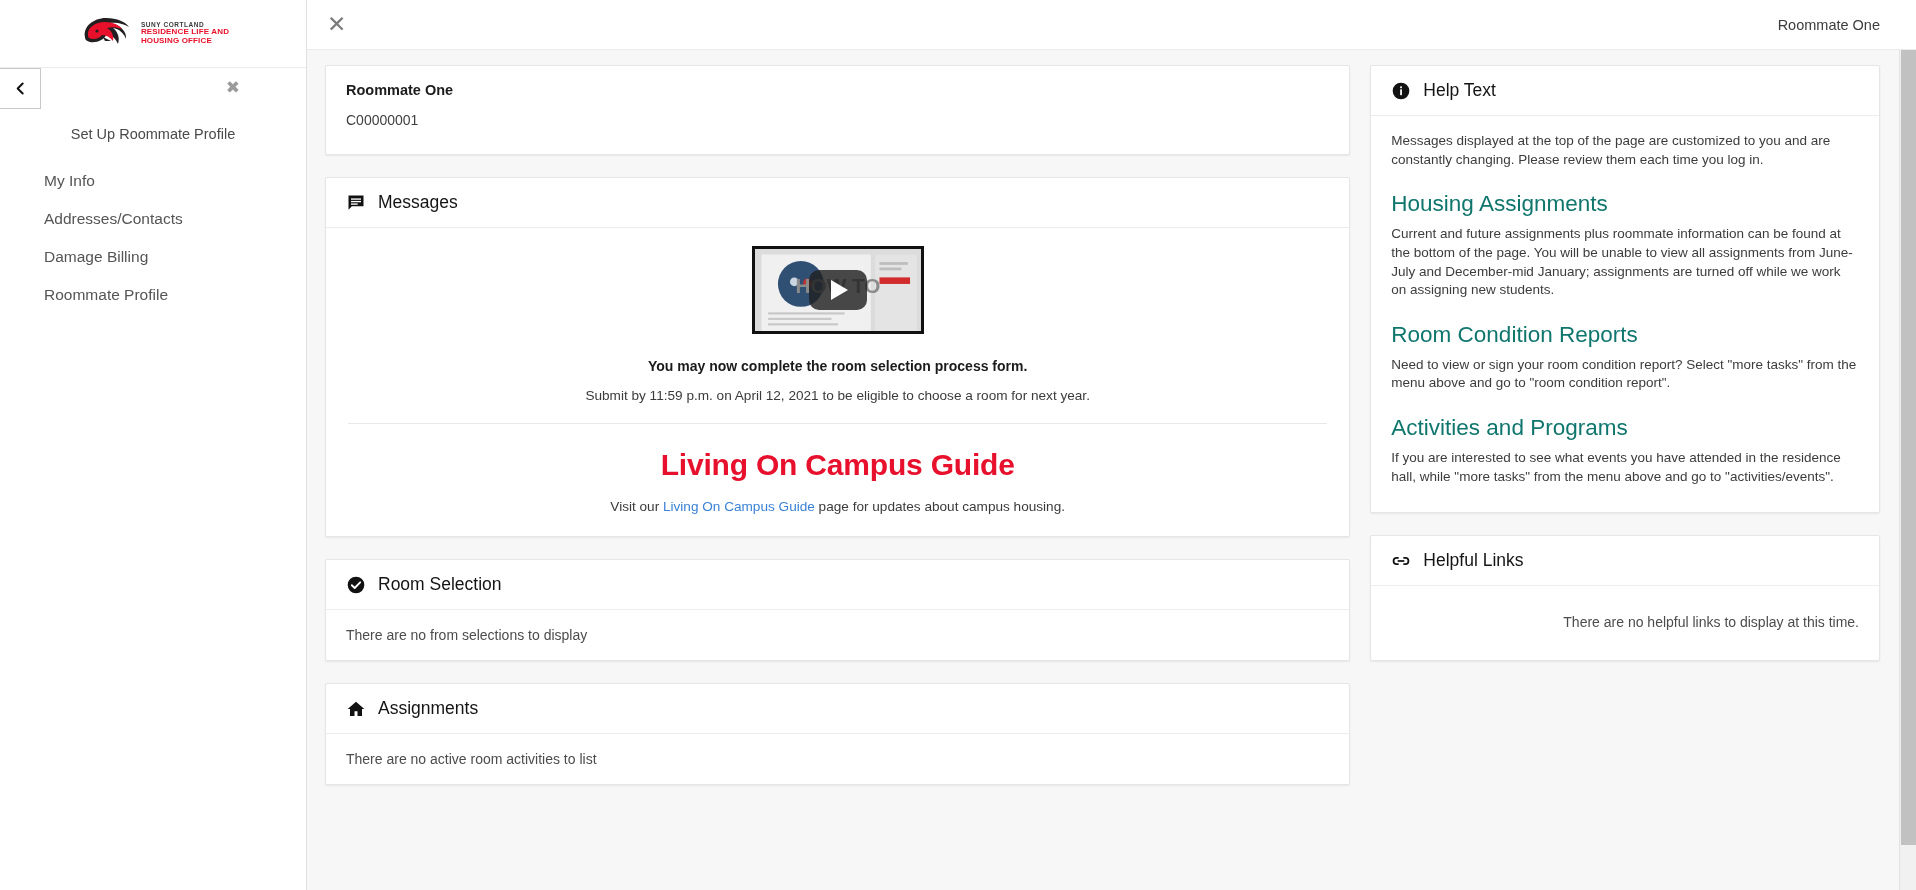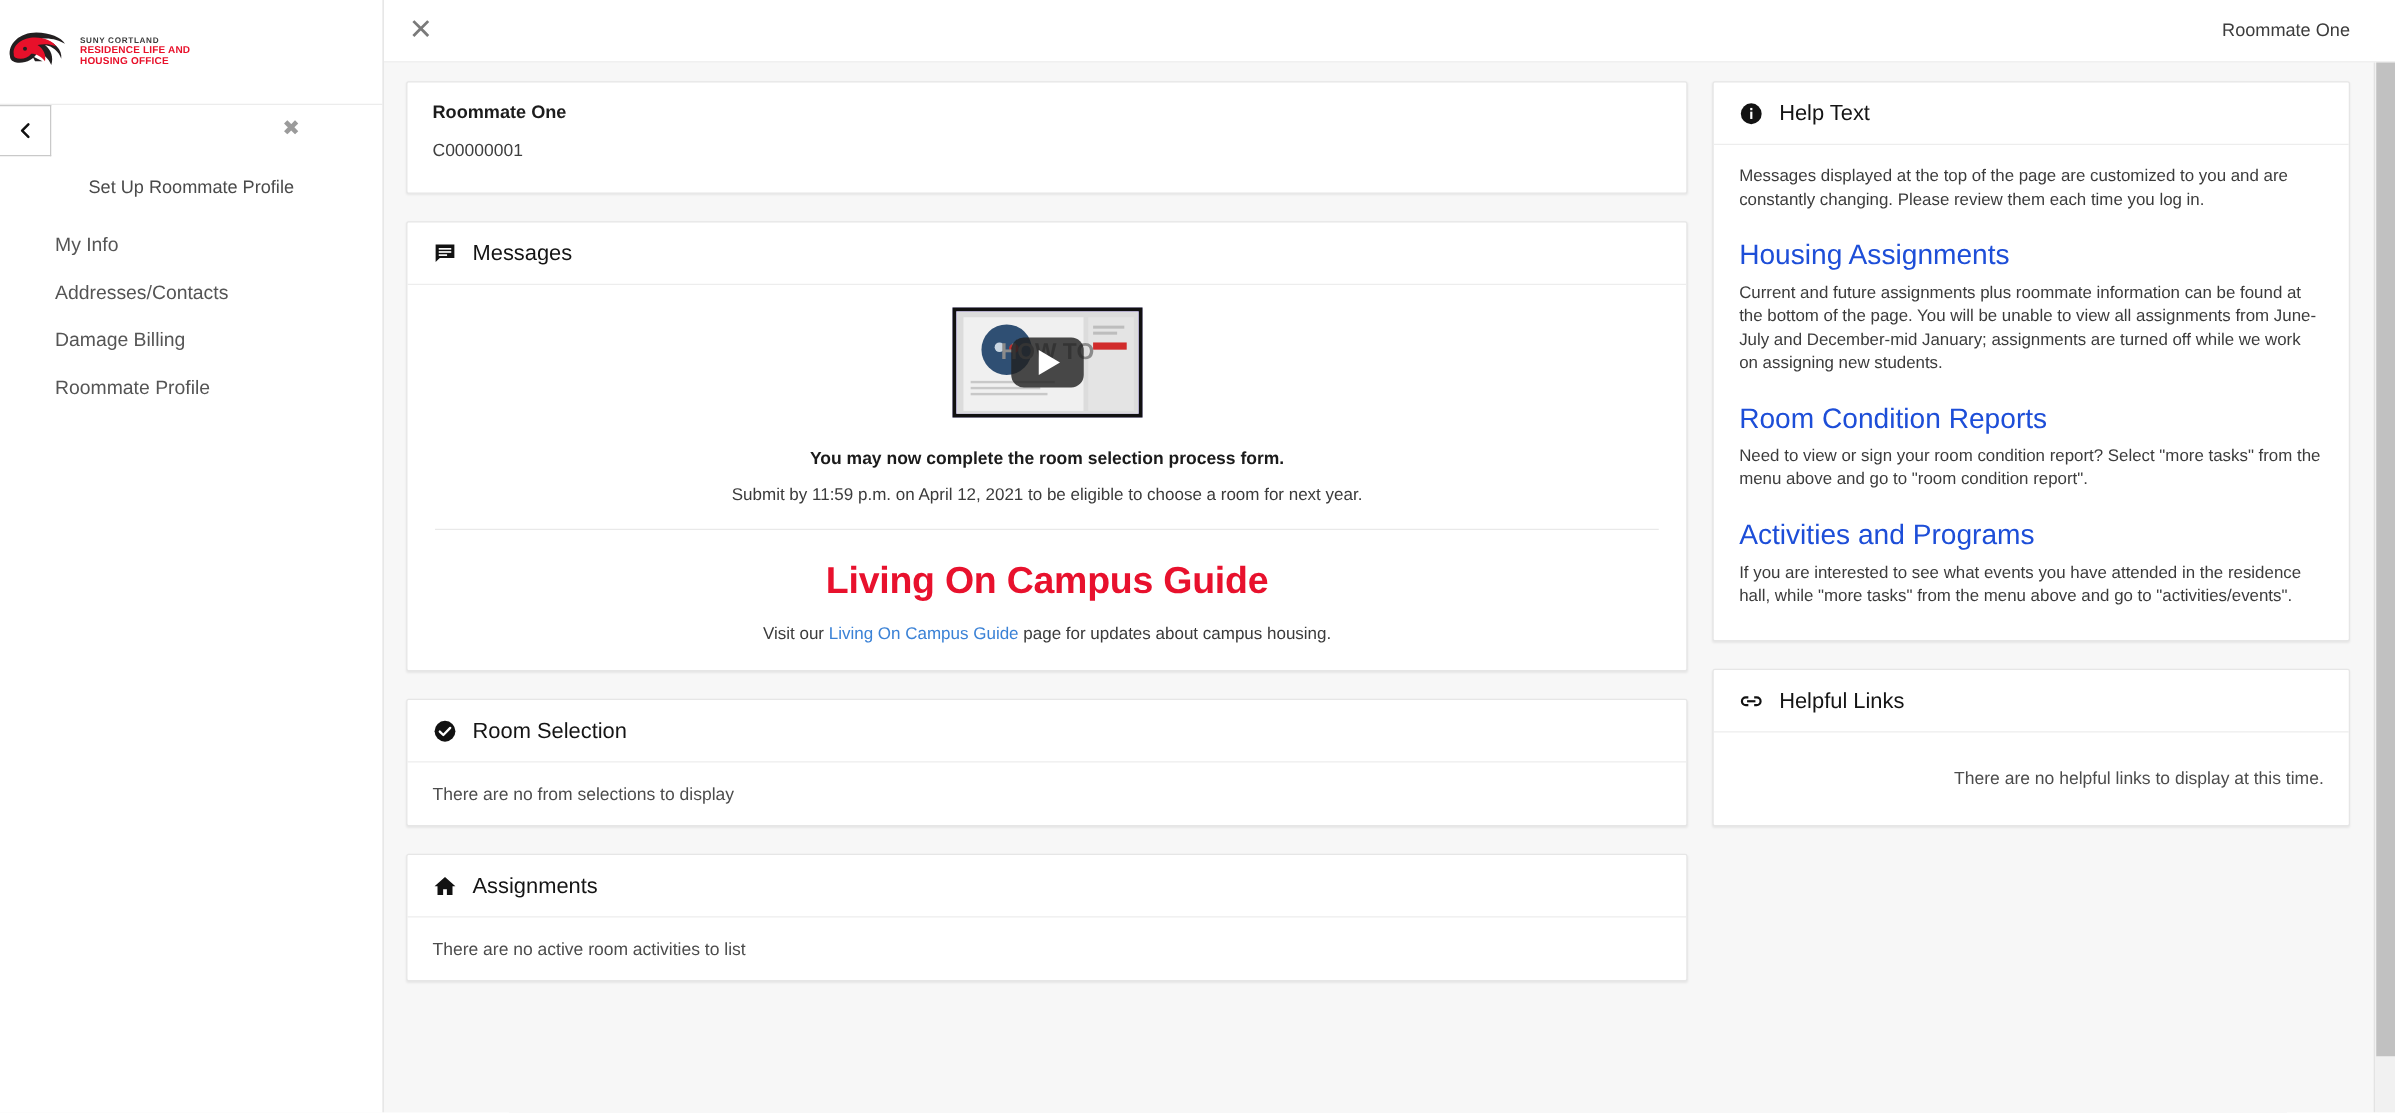--- a/index.html
+++ b/index.html
@@ -18,23 +18,24 @@
   #sidebar {
     width: 307px;
     min-width: 307px;
     height: 890px;
     background: #ffffff;
     border-right: 1px solid #e0e0e0;
     position: relative;
     z-index: 5;
   }
   .logo-wrap {
-    height: 84px;
+    height: 68px;
     display: flex;
     align-items: center;
+    justify-content: center;
     border-bottom: 1px solid #ececec;
   }
   .logo {
     display: flex;
     align-items: center;
     gap: 6px;
   }
   .logo-mark { width: 58px; height: 42px; display:block; }
   .logo-text { line-height: 1.12; }
   .logo-text .l1 {
@@ -146,25 +147,25 @@
   .card-body.empty { padding: 17px 20px; font-size: 14px; color: #4c4c4c; }
 
   
   .profile-card { padding: 16px 20px 26px 20px; }
   .profile-name { font-weight: bold; font-size: 14.5px; color: #1c1c1c; margin-bottom: 14px; }
   .profile-id { font-size: 14px; color: #3f3f3f; }
 
   
   .msg-body { padding: 18px 22px 22px 22px; text-align: center; }
   .video {
-    width: 152px; height: 88px;
+    width: 172px; height: 88px;
     margin: 0 auto;
     position: relative;
     border: 3px solid #111;
-    background: #c4b5fd;
+    background: #a3a3a3;
     overflow: hidden;
   }
   .video .vthumb { position:absolute; inset:0; }
   .play {
     position: absolute;
     left: 50%; top: 50%;
     transform: translate(-50%,-50%);
     width: 58px; height: 40px;
     background: rgba(33,33,33,.82);
     border-radius: 10px;
@@ -205,21 +206,21 @@
     font-size: 13.6px;
     color: #3b3b3b;
   }
   .guide-sub a { color: #3b82d6; text-decoration: none; }
 
   
   .help-body { padding: 16px 20px 26px 20px; }
   .help-lead { font-size: 13.5px; color: #3c3c3c; line-height: 1.38; }
   .help-h {
     font-size: 22.5px;
-    color: #1d4ed8;
+    color: #0f766e;
     margin: 22px 0 8px 0;
     font-weight: normal;
   }
   .help-p { font-size: 13.5px; color: #3c3c3c; line-height: 1.38; }
 
   
   .scrollbar {
     position: absolute;
     right: 0; top: 50px;
     width: 17px; height: 840px;

